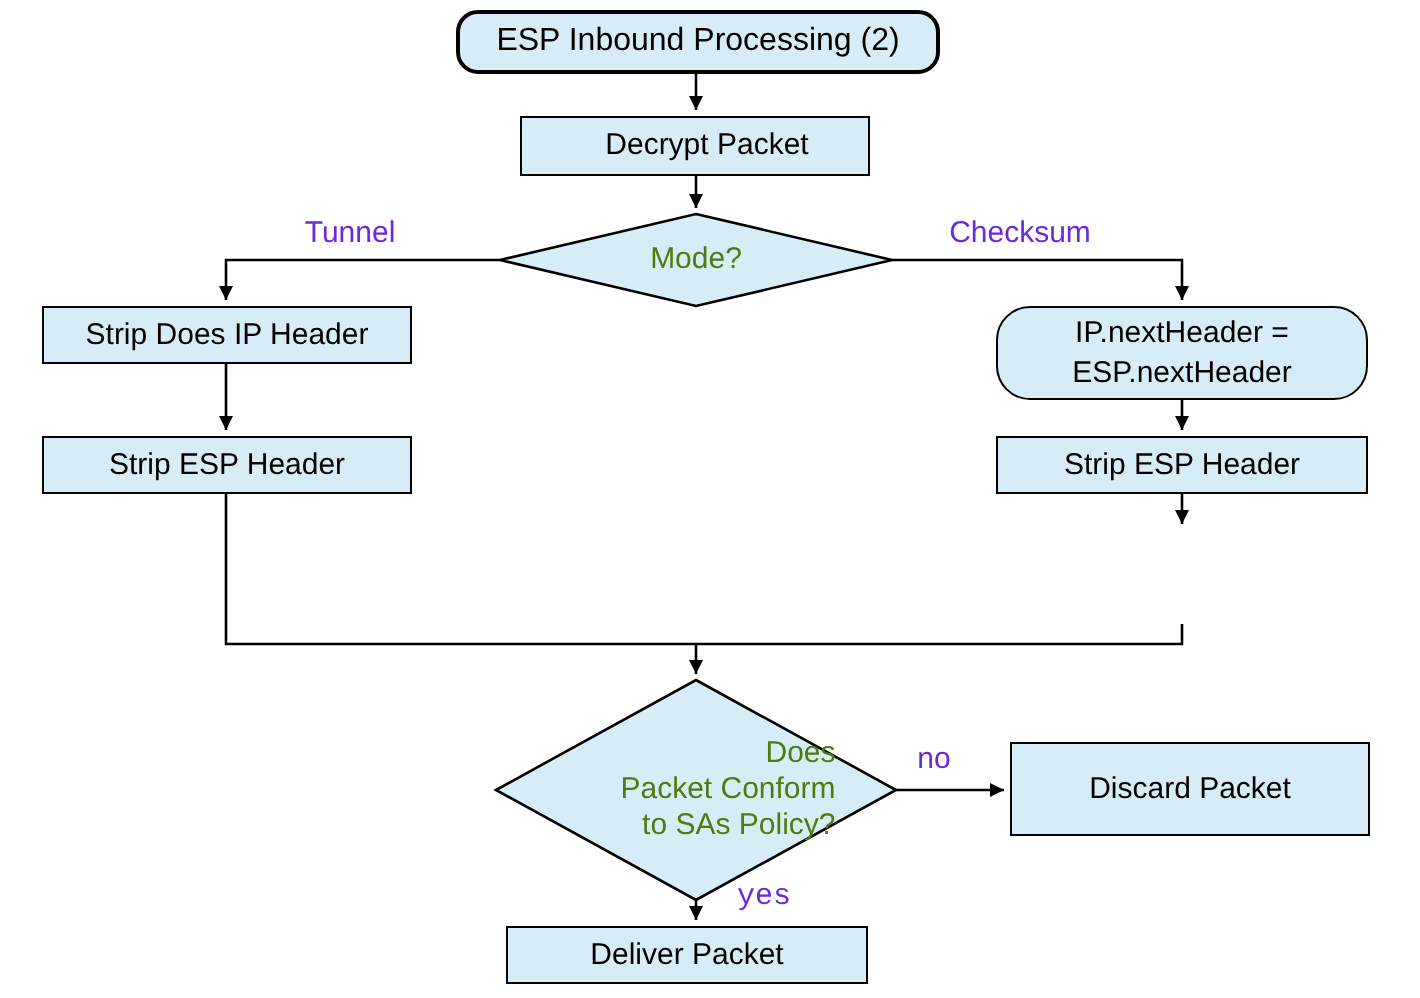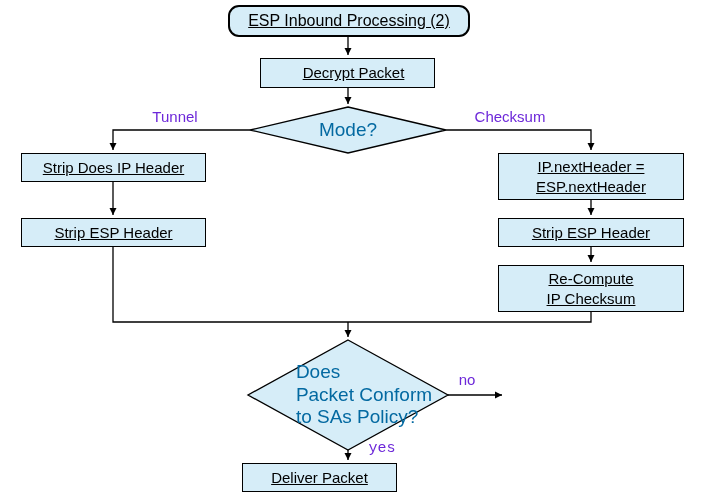--- a/index.html
+++ b/index.html
@@ -36,37 +36,36 @@
     background: var(--node-fill, #D6EDF8);
     border: 1px solid var(--node-border, #000000);
     display: flex;
     align-items: center;
     justify-content: center;
     text-align: center;
     font-size: 15px;
     line-height: 1.3;
     white-space: pre-line;
     color: #000000;
-    text-decoration: underline;
   }
   .node.rounded {
     border-width: 2px;
     border-radius: 11px;
     font-size: 16px;
   }
   .diamond-label {
     position: absolute;
     display: flex;
     align-items: center;
     justify-content: center;
-    text-align: left;
-    font-size: 19px;
+    text-align: right;
+    font-size: 15px;
     line-height: 1.2;
     white-space: pre-line;
-    color: #0369a1;
+    color: #4d7c0f;
     pointer-events: none;
   }
   .edge-label {
     position: absolute;
     font-size: 15px;
     color: #6d28d9;
     text-align: center;
   }
 </style>
 </head>
@@ -113,34 +112,33 @@
   <div class="node rounded" style="left:228px; top:5px; width:242px; height:32px;">ESP Inbound Processing (2)</div>
 
   <div class="node" style="left:260px; top:58px; width:175px; height:30px;padding-left:12px;">Decrypt Packet</div>
 
   <div class="diamond-label" style="left:288px; top:119px; width:120px; height:22px;">Mode?</div>
 
   <div class="node" style="left:21px; top:153px; width:185px; height:29px;">Strip Does IP Header</div>
 
   <div class="node" style="left:21px; top:218px; width:185px; height:29px;">Strip ESP Header</div>
 
-  <div class="node" style="left:498px; top:153px; width:186px; height:47px;">IP.nextHeader =
+  <div class="node" style="left:498px; top:153px; width:186px; height:47px;border-radius:17px;">IP.nextHeader =
 ESP.nextHeader</div>
 
   <div class="node" style="left:498px; top:218px; width:186px; height:29px;">Strip ESP Header</div>
 
-  <div class="node" style="left:498px; top:265px; width:186px; height:47px;">Re-Compute
-IP Checksum</div>
 
   <div class="diamond-label" style="left:284px; top:366px; width:160px; height:58px;">Does
 Packet Conform
 to SAs Policy?</div>
 
+  <div class="node" style="left:505px; top:371px; width:180px; height:47px;">Discard Packet</div>
 
-  <div class="node" style="left:242px; top:463px; width:155px; height:29px;">Deliver Packet</div>
+  <div class="node" style="left:253px; top:463px; width:181px; height:29px;">Deliver Packet</div>
 
   <div class="edge-label" style="left:140px; top:108px; width:70px;">Tunnel</div>
 
   <div class="edge-label" style="left:474px; top:108px; width:72px;">Checksum</div>
 
   <div class="edge-label" style="left:447px; top:371px; width:40px;">no</div>
 
   <div class="edge-label" style="left:362px; top:440px; width:40px;font-family:Liberation Mono, monospace;">yes</div>
 
 </div>

